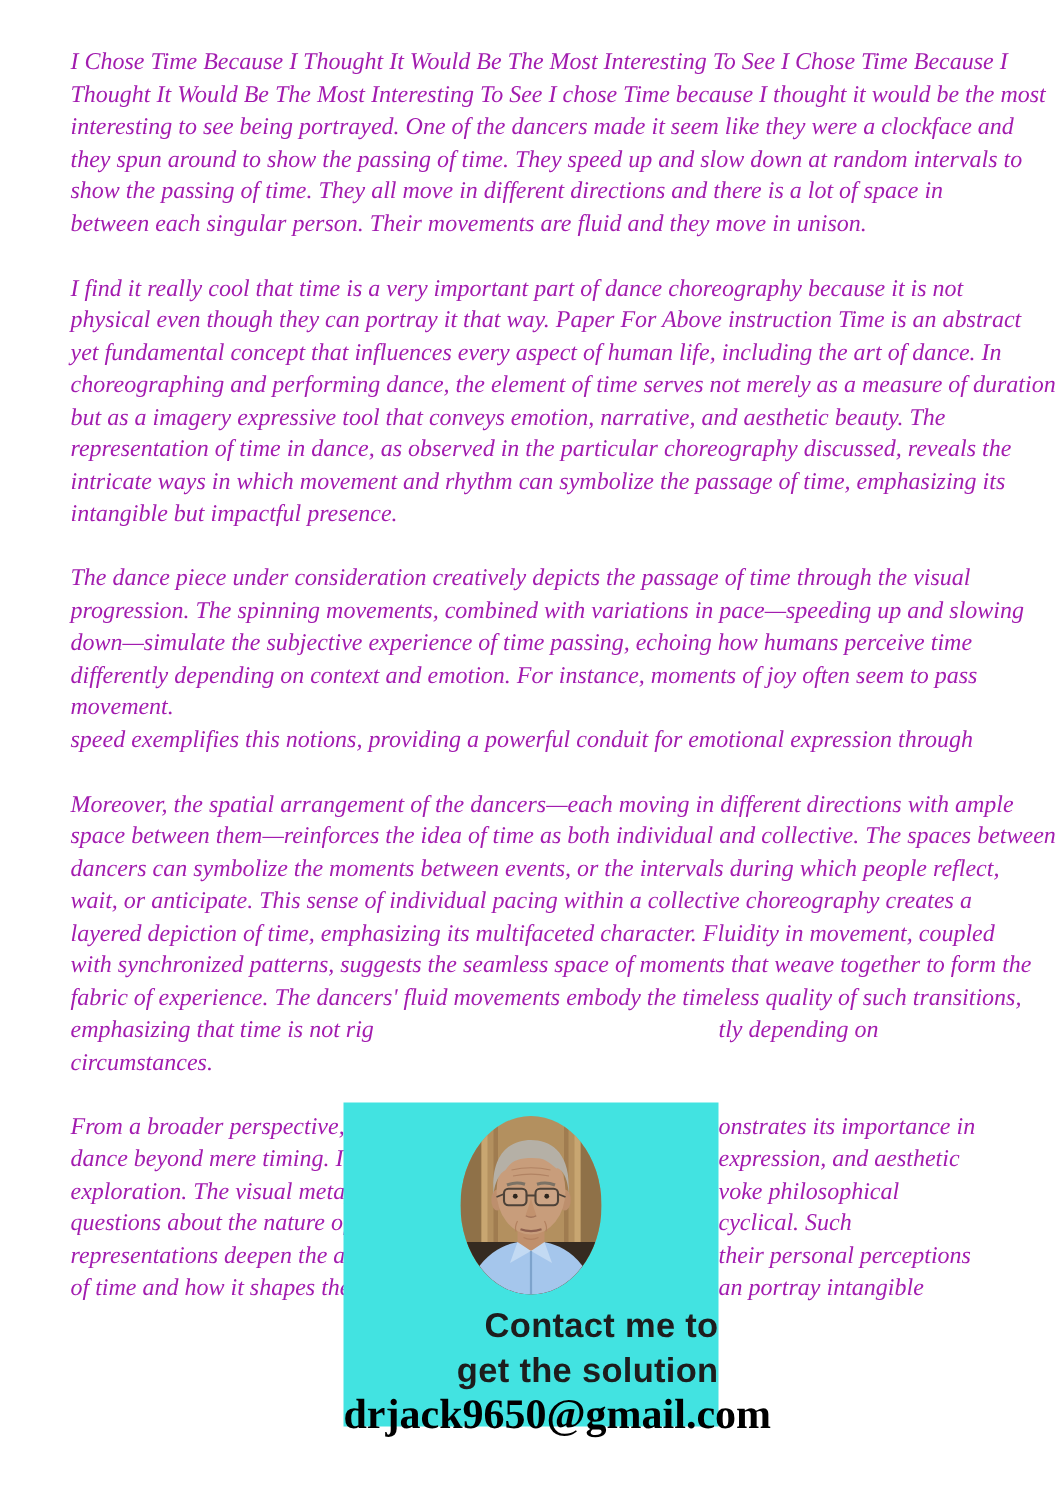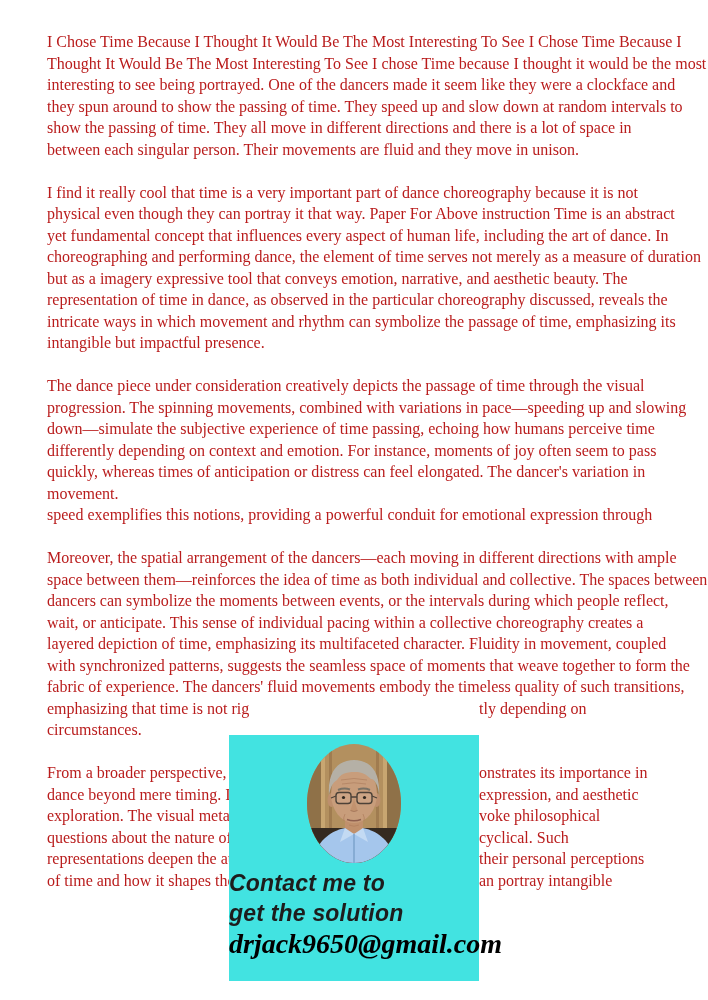--- a/index.html
+++ b/index.html
@@ -29,24 +29,23 @@
     height: 21.5px;
   }
   .frag-right {
     position: absolute;
     left: 432px; top: 0;
     white-space: nowrap;
   }
   .advert {
     position: absolute;
     left: 229px; top: 735px;
-    width: 250px; height: 246px;
+    width: 250px; height: 216px;
     z-index: 5;
-    text-align: left;
-    font-style: italic;
+    text-align: right;
   }
   .photo {
     display: block;
     margin: 9px auto 0 auto;
     width: 94px; height: 119px;
   }
   .advert-heading {
     font-family: "Liberation Sans", sans-serif;
     font-weight: bold;
     font-size: 23px;
@@ -60,21 +59,21 @@
     font-size: 28px;
     line-height: 28px;
     margin-top: 2px;
   }
 </style>
 </head>
 <body style="background: rgb(255, 255, 255);">
 
 <div class="page">
 
-  <div class="text-block" style="color: #b91c1c;">
+  <div class="text-block" style="color: #a21caf; font-style: italic;">
       <div class="paragraph">
         <div class="line">I Chose Time Because I Thought It Would Be The Most Interesting To See I Chose Time Because I</div>
         <div class="line">Thought It Would Be The Most Interesting To See I chose Time because I thought it would be the most</div>
         <div class="line">interesting to see being portrayed. One of the dancers made it seem like they were a clockface and</div>
         <div class="line">they spun around to show the passing of time. They speed up and slow down at random intervals to</div>
         <div class="line">show the passing of time. They all move in different directions and there is a lot of space in</div>
         <div class="line">between each singular person. Their movements are fluid and they move in unison.</div>
       </div>
       <div class="paragraph">
         <div class="line">I find it really cool that time is a very important part of dance choreography because it is not</div>
@@ -84,21 +83,20 @@
         <div class="line">but as a imagery expressive tool that conveys emotion, narrative, and aesthetic beauty. The</div>
         <div class="line">representation of time in dance, as observed in the particular choreography discussed, reveals the</div>
         <div class="line">intricate ways in which movement and rhythm can symbolize the passage of time, emphasizing its</div>
         <div class="line">intangible but impactful presence.</div>
       </div>
       <div class="paragraph">
         <div class="line">The dance piece under consideration creatively depicts the passage of time through the visual</div>
         <div class="line">progression. The spinning movements, combined with variations in pace—speeding up and slowing</div>
         <div class="line">down—simulate the subjective experience of time passing, echoing how humans perceive time</div>
         <div class="line">differently depending on context and emotion. For instance, moments of joy often seem to pass</div>
-        <div class="line">quickly, whereas times of anticipation or distress can feel elongated. The dancer's variation in</div>
         <div class="line">movement.</div>
         <div class="line">speed exemplifies this notions, providing a powerful conduit for emotional expression through</div>
       </div>
       <div class="paragraph">
         <div class="line">Moreover, the spatial arrangement of the dancers—each moving in different directions with ample</div>
         <div class="line">space between them—reinforces the idea of time as both individual and collective. The spaces between</div>
         <div class="line">dancers can symbolize the moments between events, or the intervals during which people reflect,</div>
         <div class="line">wait, or anticipate. This sense of individual pacing within a collective choreography creates a</div>
         <div class="line">layered depiction of time, emphasizing its multifaceted character. Fluidity in movement, coupled</div>
         <div class="line">with synchronized patterns, suggests the seamless space of moments that weave together to form the</div>

